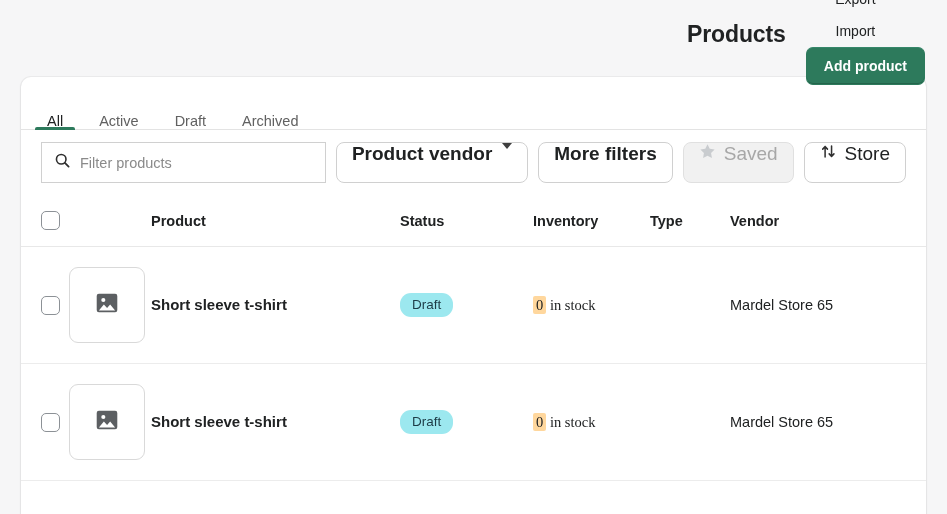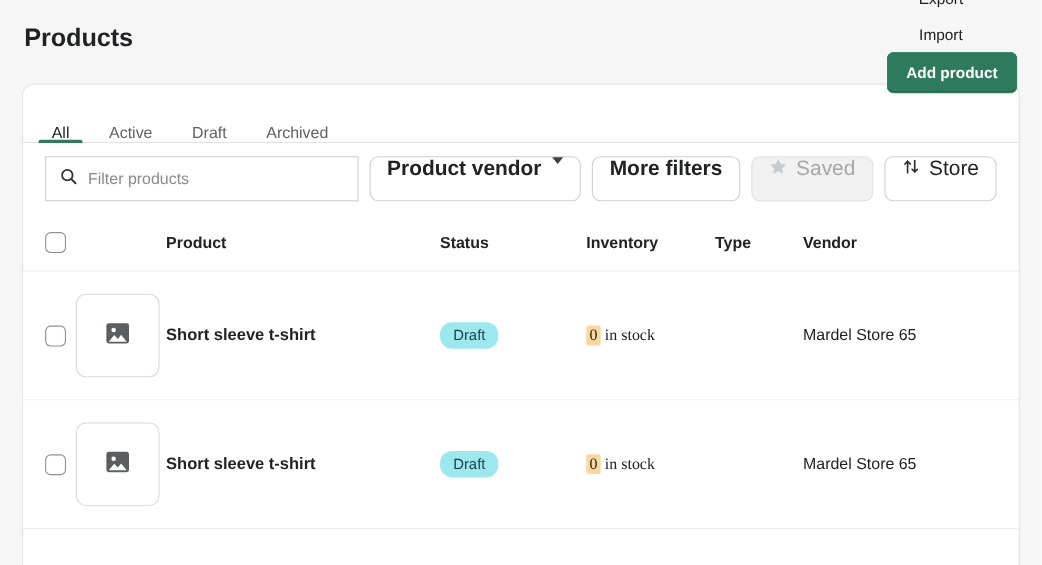--- a/index.html
+++ b/index.html
@@ -15,21 +15,21 @@
     background: #f6f6f7;
     font-family: "Liberation Sans", sans-serif;
     color: #202223;
     -webkit-font-smoothing: antialiased;
   }
 
   
   .page-header {
     display: flex;
     align-items: center;
-    justify-content: space-between;
+    justify-content: flex-end;
     padding: 0 22px;
     height: 68px;
   }
 
   .page-title {
     font-size: 23px;
     font-weight: 600;
     letter-spacing: -0.1px;
     color: #202223;
     line-height: 1;

